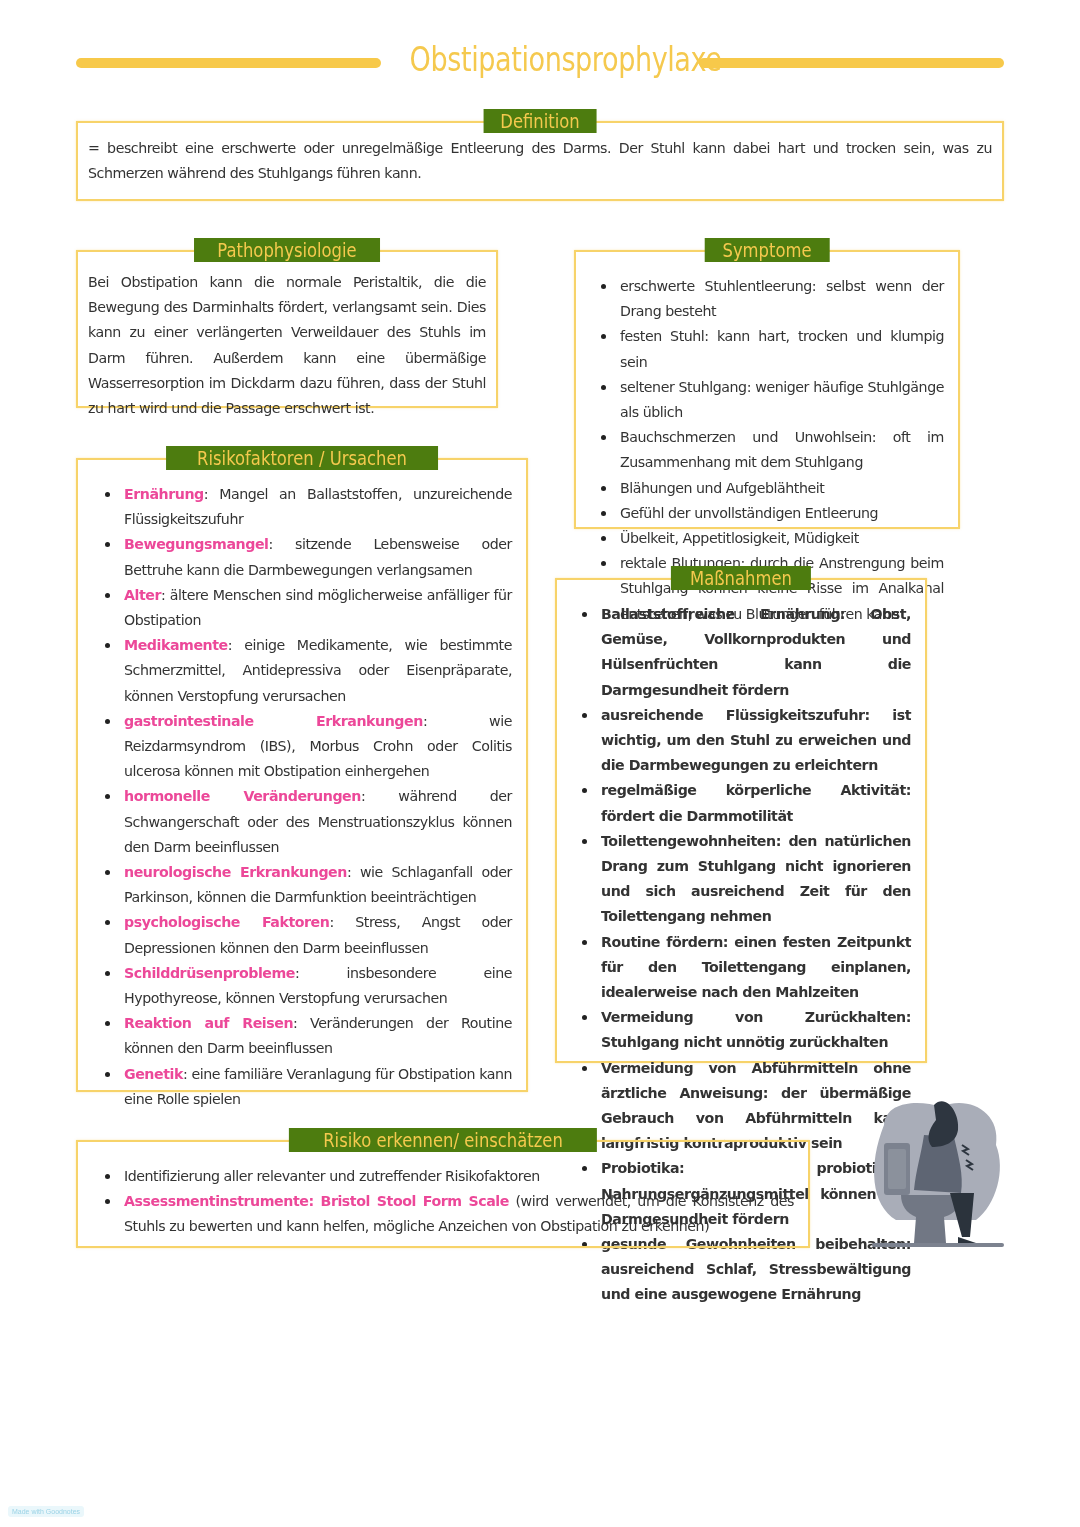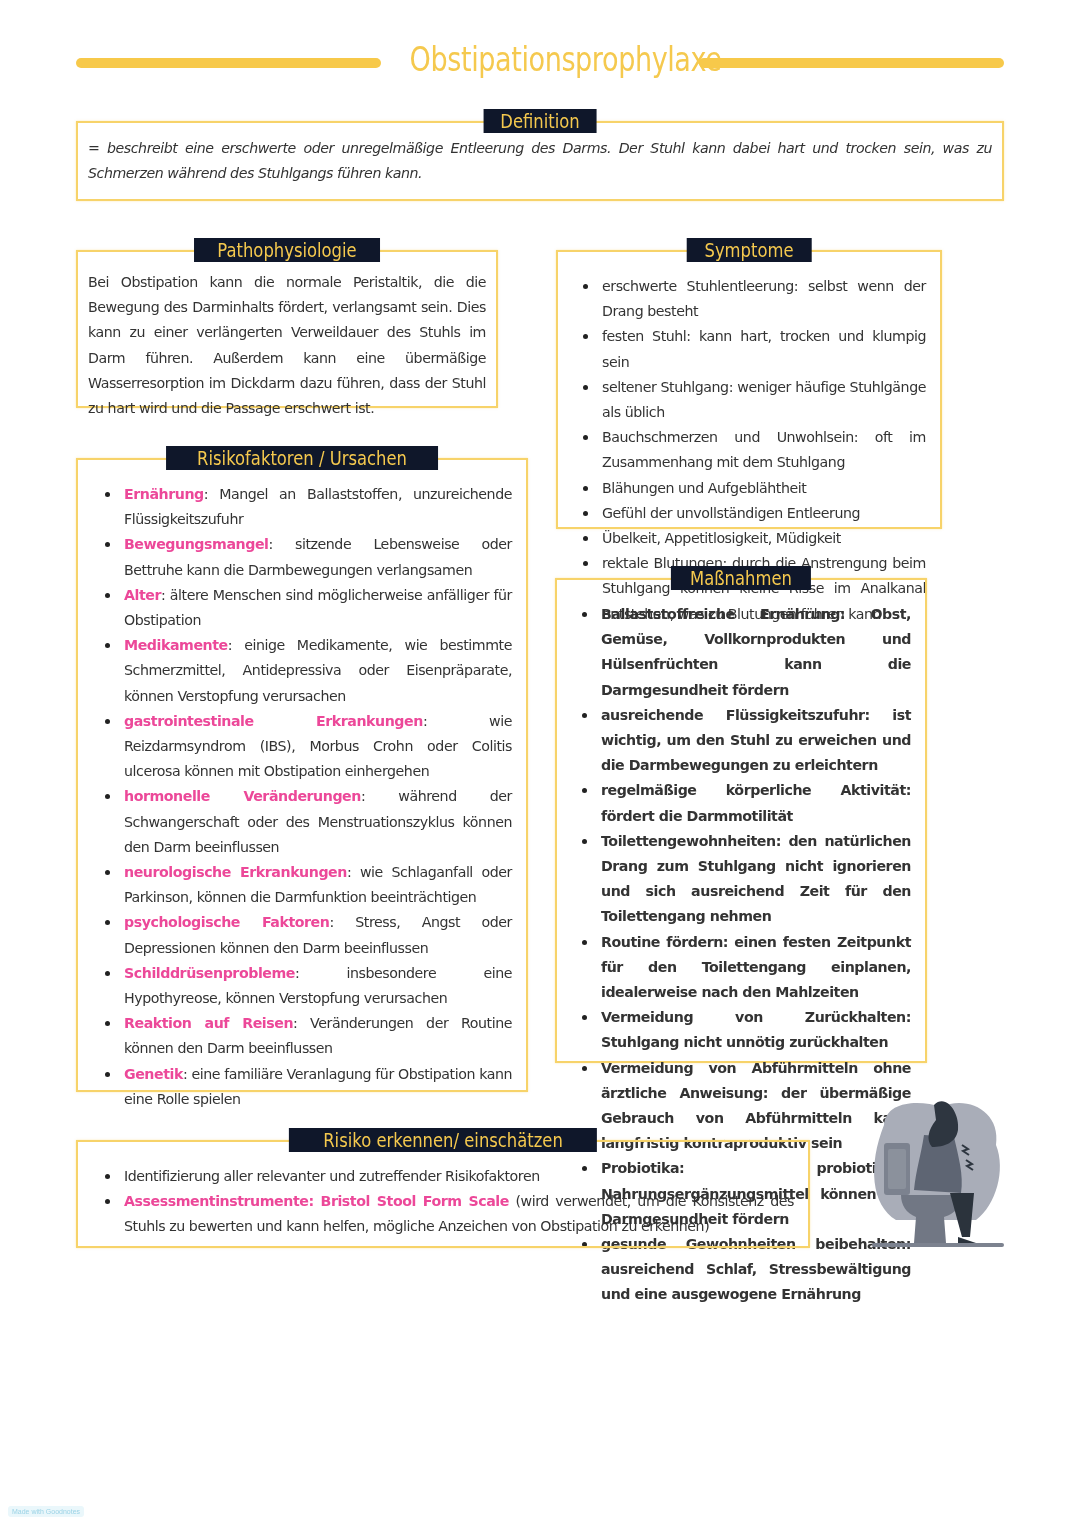--- a/index.html
+++ b/index.html
@@ -17,21 +17,21 @@
     font-size: 33px; color: #f5c94e; letter-spacing: -0.5px;
     font-family: "DejaVu Sans", sans-serif; font-weight: normal;
     transform: scaleX(0.82); transform-origin: center;
   }
   .box {
     position: absolute; border: 2.5px solid #f7d36a; box-sizing: border-box;
     box-shadow: 0 0 2px rgba(247,211,106,0.5);
   }
   .box-title {
     position: absolute; top: -14px; left: 50%; transform: translateX(-50%);
-    background: #0f172a; padding: 0 8px; font-size: 20px; color: #f5c94e; white-space: nowrap;
+    background: #4d7c0f; padding: 0 8px; font-size: 20px; color: #f5c94e; white-space: nowrap;
     font-family: "DejaVu Sans", sans-serif;
   }
   .box-title span { display: inline-block; transform: scaleX(0.82); }
   .txt {
     font-size: 15px; line-height: 25.2px; text-align: justify; color: #333;
     font-family: "DejaVu Sans", sans-serif;
   }
   ul.bl { margin: 4px; padding: 0; list-style: none; }
   ul.bl li { position: relative; padding-left: 30px; text-align: justify; }
   ul.bl li::before {
@@ -51,29 +51,29 @@
 <body>
 
 <div class="title-row">
   <div class="title-bar left"></div>
   <div class="title-text">Obstipationsprophylaxe</div>
   <div class="title-bar right"></div>
 </div>
 
 <div class="box" style="left:76px; top:121px; width:928px; height:80px;">
   <div class="box-title"><span>Definition</span></div>
-  <div class="txt sq" style="padding:13px 10px 0 10px;font-style:italic;">= beschreibt eine erschwerte oder unregelmäßige Entleerung des Darms. Der Stuhl kann dabei hart und trocken sein, was zu Schmerzen während des Stuhlgangs führen kann.</div>
+  <div class="txt sq" style="padding:13px 10px 0 10px;">= beschreibt eine erschwerte oder unregelmäßige Entleerung des Darms. Der Stuhl kann dabei hart und trocken sein, was zu Schmerzen während des Stuhlgangs führen kann.</div>
 </div>
 
 <div class="box" style="left:76px; top:250px; width:422px; height:158px;">
   <div class="box-title"><span>Pathophysiologie</span></div>
   <div class="txt sq" style="padding:18px 10px 0 10px;">Bei Obstipation kann die normale Peristaltik, die die Bewegung des Darminhalts fördert, verlangsamt sein. Dies kann zu einer verlängerten Verweildauer des Stuhls im Darm führen. Außerdem kann eine übermäßige Wasserresorption im Dickdarm dazu führen, dass der Stuhl zu hart wird und die Passage erschwert ist.</div>
 </div>
 
-<div class="box" style="left:556px; top:250px; width:386px; height:279px;">
+<div class="box" style="left:574px; top:250px; width:386px; height:279px;">
   <div class="box-title"><span>Symptome</span></div>
   <ul class="bl txt sq" style="padding:18px 10px 0 10px;">
     <li>erschwerte Stuhlentleerung: selbst wenn der Drang besteht</li>
     <li>festen Stuhl: kann hart, trocken und klumpig sein</li>
     <li>seltener Stuhlgang: weniger häufige Stuhlgänge als üblich</li>
     <li>Bauchschmerzen und Unwohlsein: oft im Zusammenhang mit dem Stuhlgang</li>
     <li>Blähungen und Aufgeblähtheit</li>
     <li>Gefühl der unvollständigen Entleerung</li>
     <li>Übelkeit, Appetitlosigkeit, Müdigkeit</li>
     <li>rektale Blutungen: durch die Anstrengung beim Stuhlgang können kleine Risse im Analkanal entstehen, was zu Blutungen führen kann</li>

